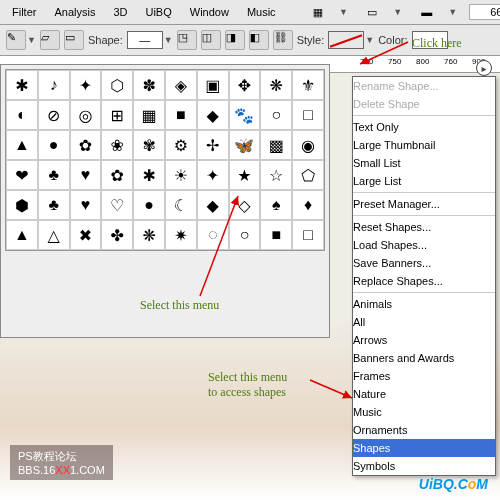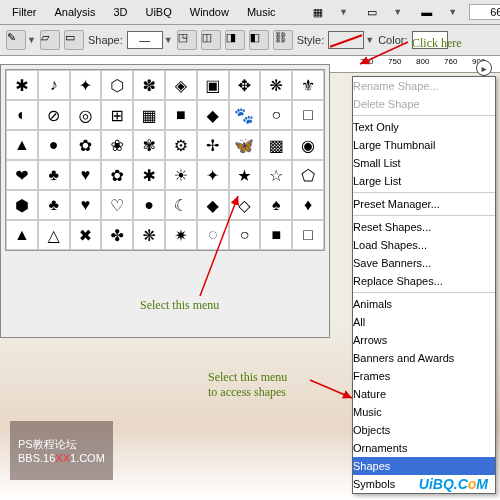--- a/index.html
+++ b/index.html
@@ -19,21 +19,21 @@
 .shapes div{height:28px;border:1px solid #ccc;display:flex;align-items:center;justify-content:center;font-size:16px;color:#000}
 .flyout{position:absolute;right:8px;top:60px;width:14px;height:14px;border-radius:50%;border:1px solid #444;display:flex;align-items:center;justify-content:center;font-size:10px;color:#444;background:#fff}
 .menu{position:absolute;left:352px;top:76px;width:142px;background:#fff;border:1px solid #666;box-shadow:2px 2px 4px rgba(0,0,0,.3);font-size:11px}
 .menu div{padding:3px 0;white-space:nowrap}
 .menu .disabled{color:#aaa}
 .menu .sep{border-top:1px solid #ccc;margin:2px 0;padding:0;height:0}
 .menu .sel{background:#3a6fd8;color:#fff}
 .menu .check::before{content:"✓ ";}
 .ann{position:absolute;color:#4d7c0f;font-size:12px;font-family:Liberation Serif, serif}
 .arrow{position:absolute;pointer-events:none}
-.watermark{position:absolute;left:10px;bottom:20px;color:#fff;background:rgba(80,60,60,.5);padding:16px 8px;font-size:11px}
+.watermark{position:absolute;left:10px;bottom:20px;color:#fff;background:rgba(80,60,60,.5);padding:4px 8px;font-size:11px}
 .logo{position:absolute;right:12px;bottom:8px;font-size:14px;font-weight:bold;font-style:italic;color:#0099e5}
 .logo .o{color:#f5a623}
 .bgfade{position:absolute;left:0;right:0;bottom:0;height:180px;background:linear-gradient(to bottom,#f0ede4,#e8d8c8 60%,#fff);z-index:-1}
 .dd{font-size:9px;color:#555;margin-left:-3px}
 </style>
 </head>
 <body>
 
 <div class="menubar">
   <span>Filter</span>
@@ -165,21 +165,20 @@
   <div>Save Banners...</div>
   <div>Replace Shapes...</div>
   <div class="sep"></div>
   <div>Animals</div>
   <div>All</div>
   <div>Arrows</div>
   <div>Banners and Awards</div>
   <div>Frames</div>
   <div>Nature</div>
   <div>Music</div>
-  <div>Objects</div>
   <div>Ornaments</div>
   <div class="sel">Shapes</div>
   <div>Symbols</div>
 
 </div>
 
 <div class="ann" style="left:412px;top:36px">Click here</div>
 <div class="ann" style="left:140px;top:298px">Select this menu</div>
 <div class="ann" style="left:208px;top:370px;white-space:pre">Select this menu
 to access shapes</div>

